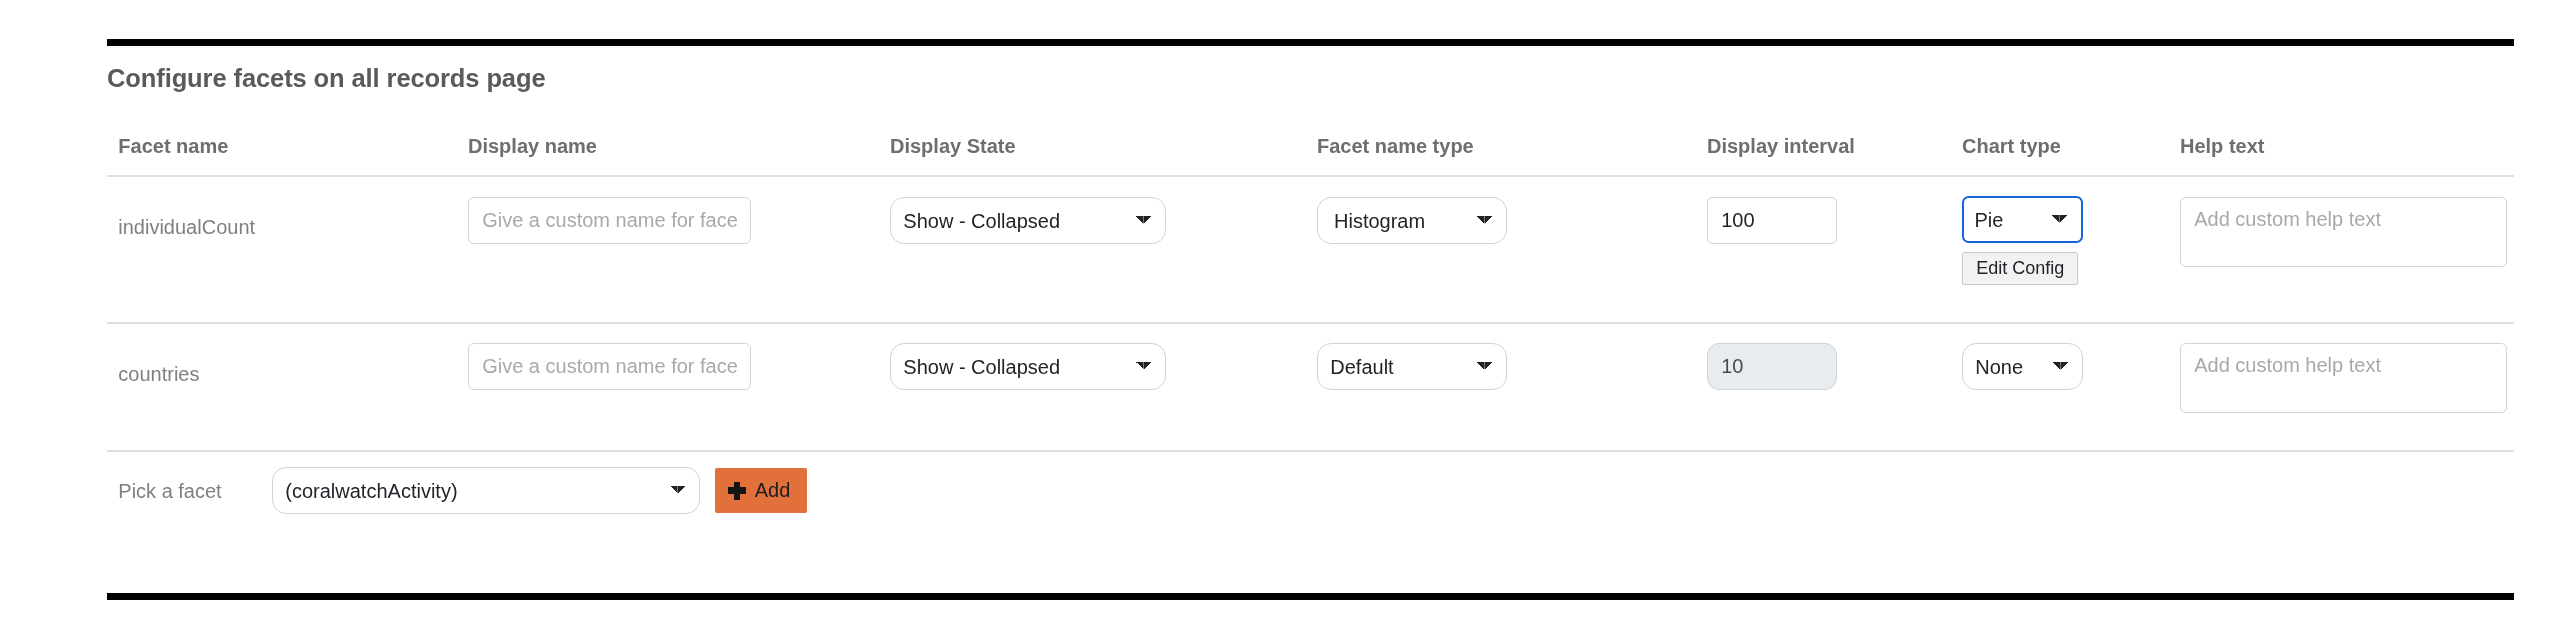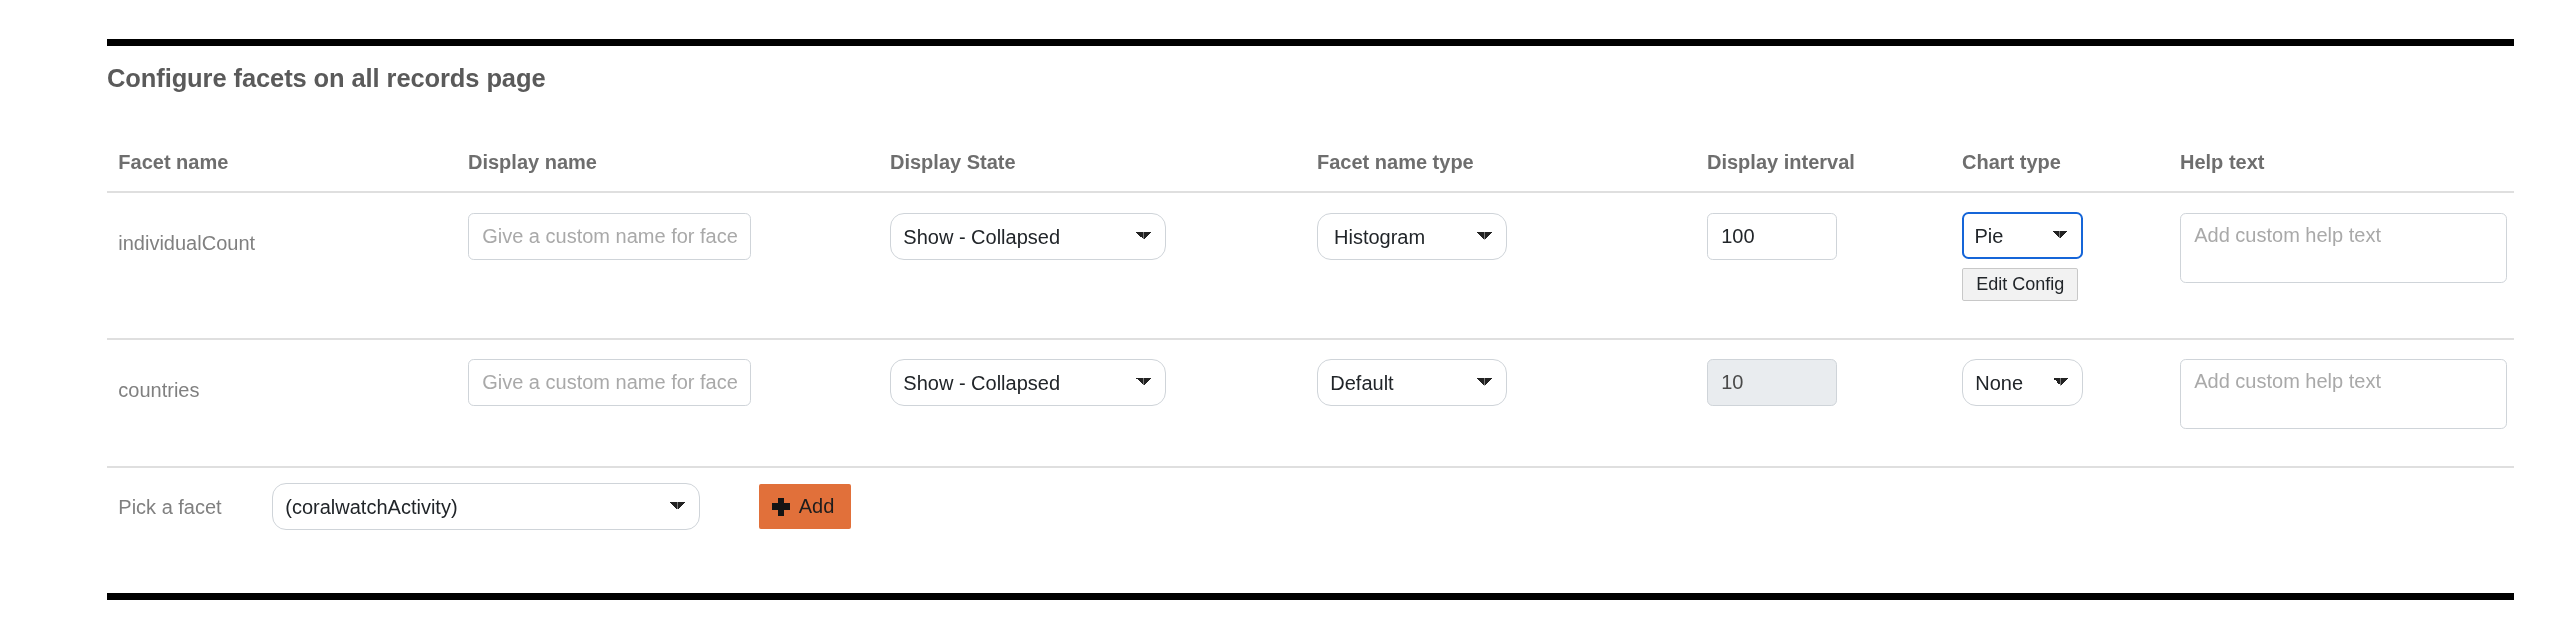--- a/index.html
+++ b/index.html
@@ -43,21 +43,21 @@
     font-weight: bold;
     color: #5a5a5a;
     letter-spacing: -0.1px;
     white-space: nowrap;
   }
 
   
   .facet-table {
     position: absolute;
     left: 107px;
-    top: 128px;
+    top: 112px;
     width: 2407px;
   }
 
   .row {
     position: relative;
     width: 100%;
   }
 
   .hrule {
     position: absolute;
@@ -171,21 +171,20 @@
     background: #e1703a;
     border: none;
     border-radius: 1.9px;
     height: 45px;
     padding: 0 17px 0 13.2px;
     cursor: pointer;
     display: inline-flex;
     align-items: center;
     gap: 8.5px;
     white-space: nowrap;
-    margin-left: 44px;
   }
   .plus-icon {
     display: inline-block;
     position: relative;
     width: 18px;
     height: 18px;
   }
   .plus-icon::before,
   .plus-icon::after {
     content: "";
@@ -278,21 +277,21 @@
         </select>
       </div>
 
       <div class="cell col-term" style="top:21px;">
         <select class="sel" style="width:190px;">
           <option>Default</option>
         </select>
       </div>
 
       <div class="cell col-interval" style="top:21px;">
-        <input class="txt readonly" type="text" readonly="" style="width: 130px;" value="10">
+        <input class="txt readonly" type="text" readonly="" style="width: 130px; border-radius: 12px;" value="10">
       </div>
 
       <div class="cell col-chart" style="top:21px;">
         <select class="sel" style="width:121px;">
           <option>None</option>
         </select>
       </div>
 
       <div class="cell col-help" style="top:21px;">
         <textarea class="txt" rows="3" style="width: 327px; height: 70px;" placeholder="Add custom help text"></textarea>

